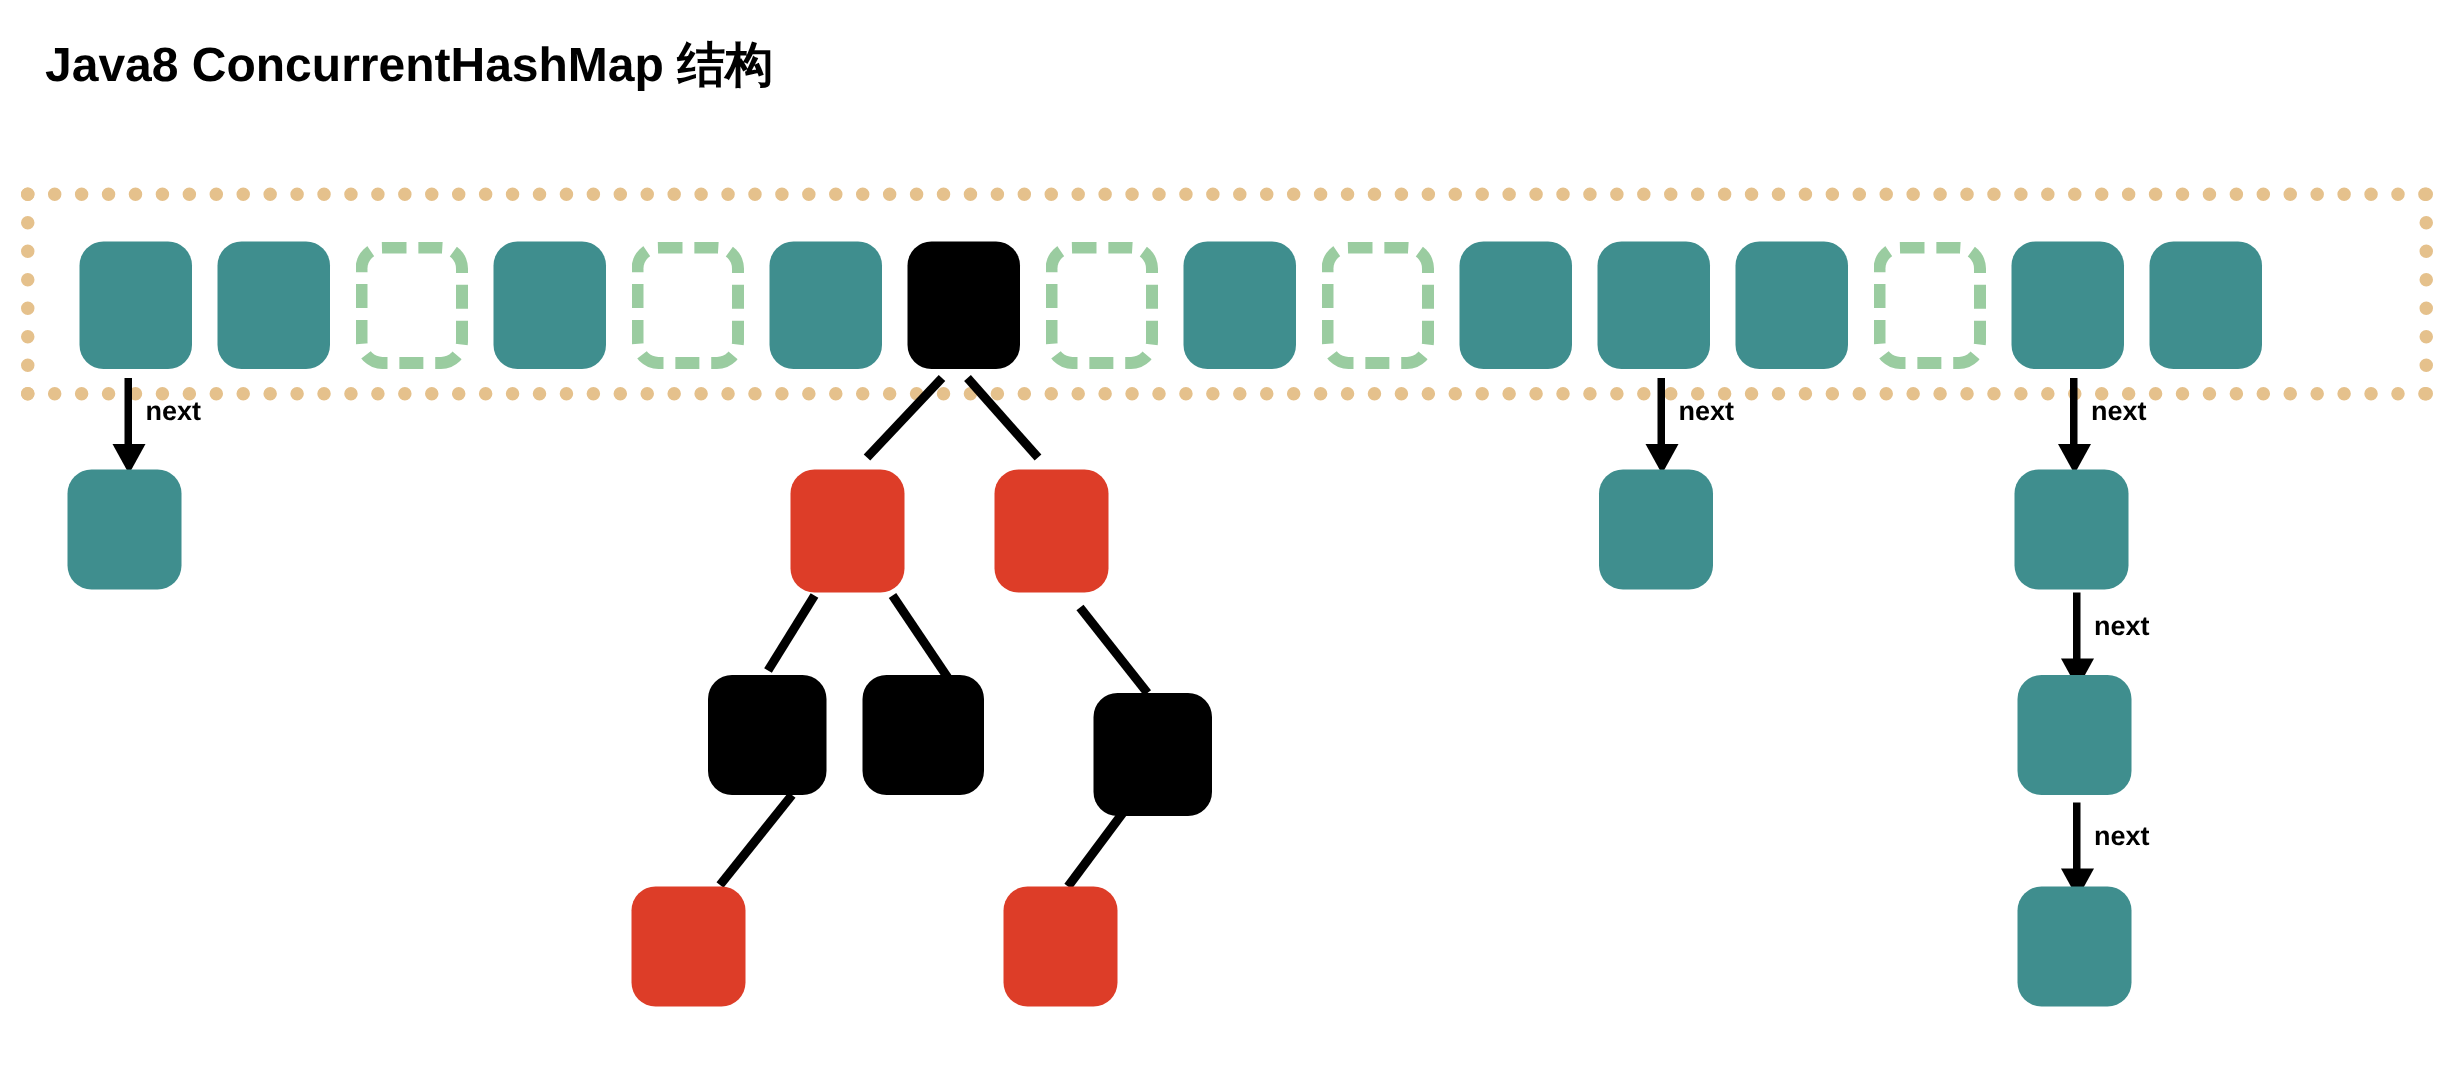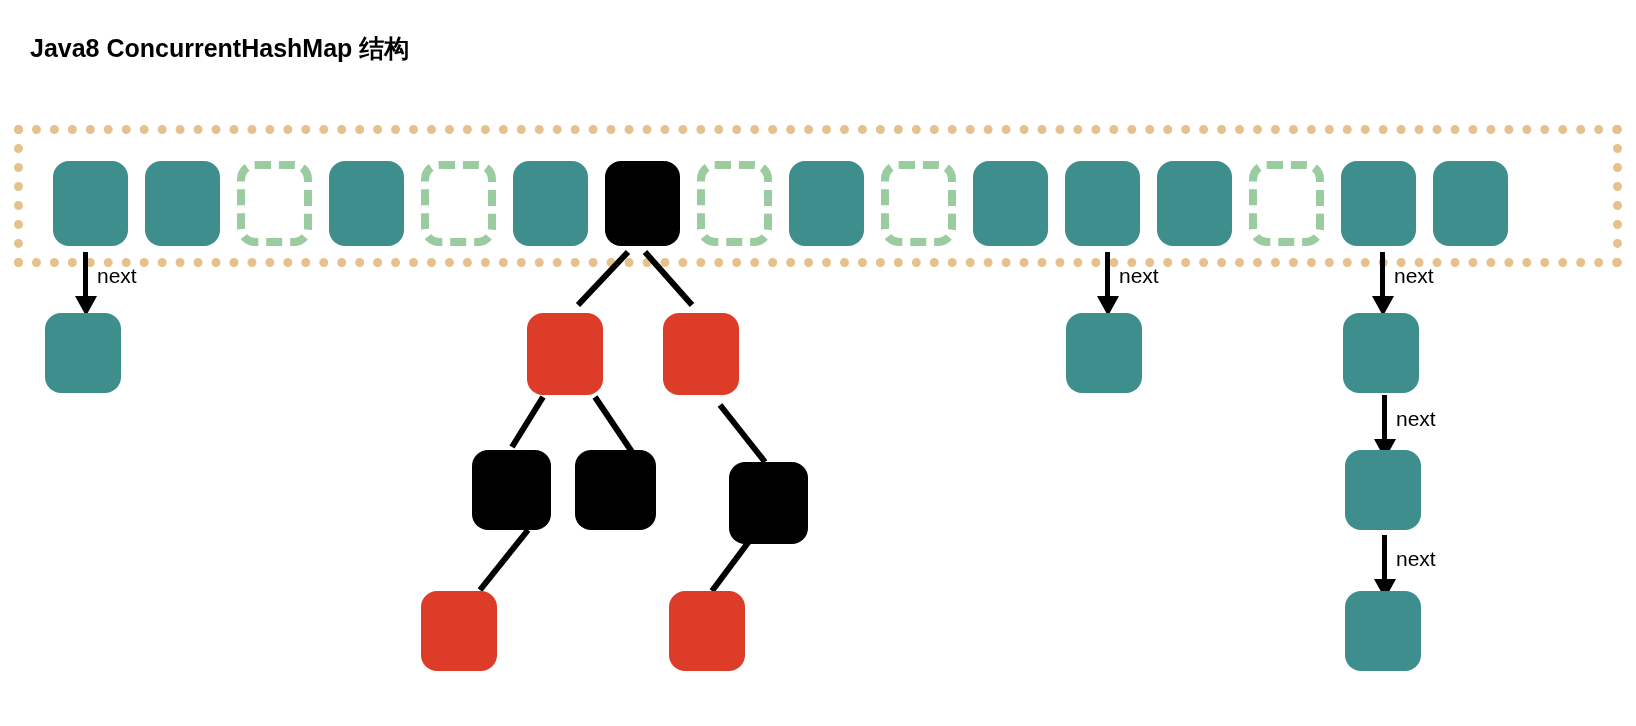--- a/index.html
+++ b/index.html
@@ -11,22 +11,22 @@
     width: 1636px;
     height: 726px;
     position: relative;
     overflow: hidden;
     font-family: "Liberation Sans", sans-serif;
   }
 
   #diagram-title {
     position: absolute;
     left: 30px;
-    top: 32px;
-    font-size: 25px;
+    top: 22px;
+    font-size: 32px;
     font-weight: bold;
     color: #000000;
     letter-spacing: 0px;
     white-space: nowrap;
   }
 
   
   #bucket-array {
     position: absolute;
     left: 14px;
@@ -84,22 +84,22 @@
     width: 0;
     height: 0;
     border-left: 11px solid transparent;
     border-right: 11px solid transparent;
     border-top: 20px solid #000000;
   }
   .next-arrow .lbl {
     position: absolute;
     left: 22px;
     top: 12px;
-    font-size: 21px;
-    font-weight: normal;
+    font-size: 18px;
+    font-weight: bold;
     color: #000000;
     white-space: nowrap;
   }
 
   
   #tree-edges {
     position: absolute;
     left: 0;
     top: 0;
     width: 1636px;

